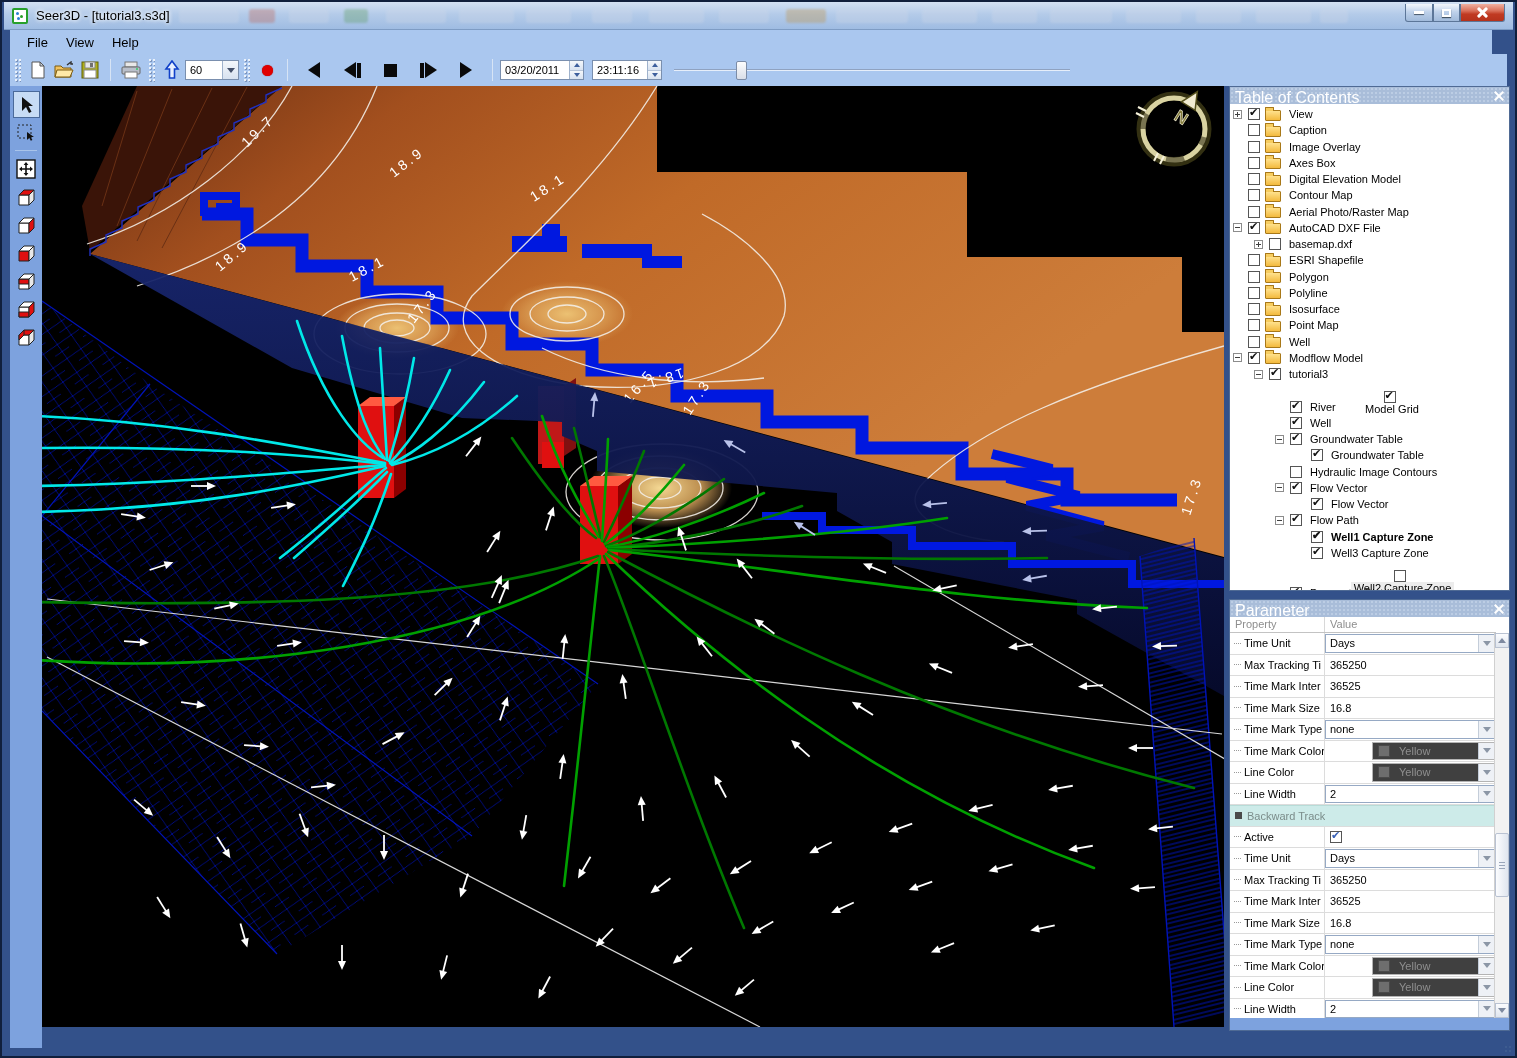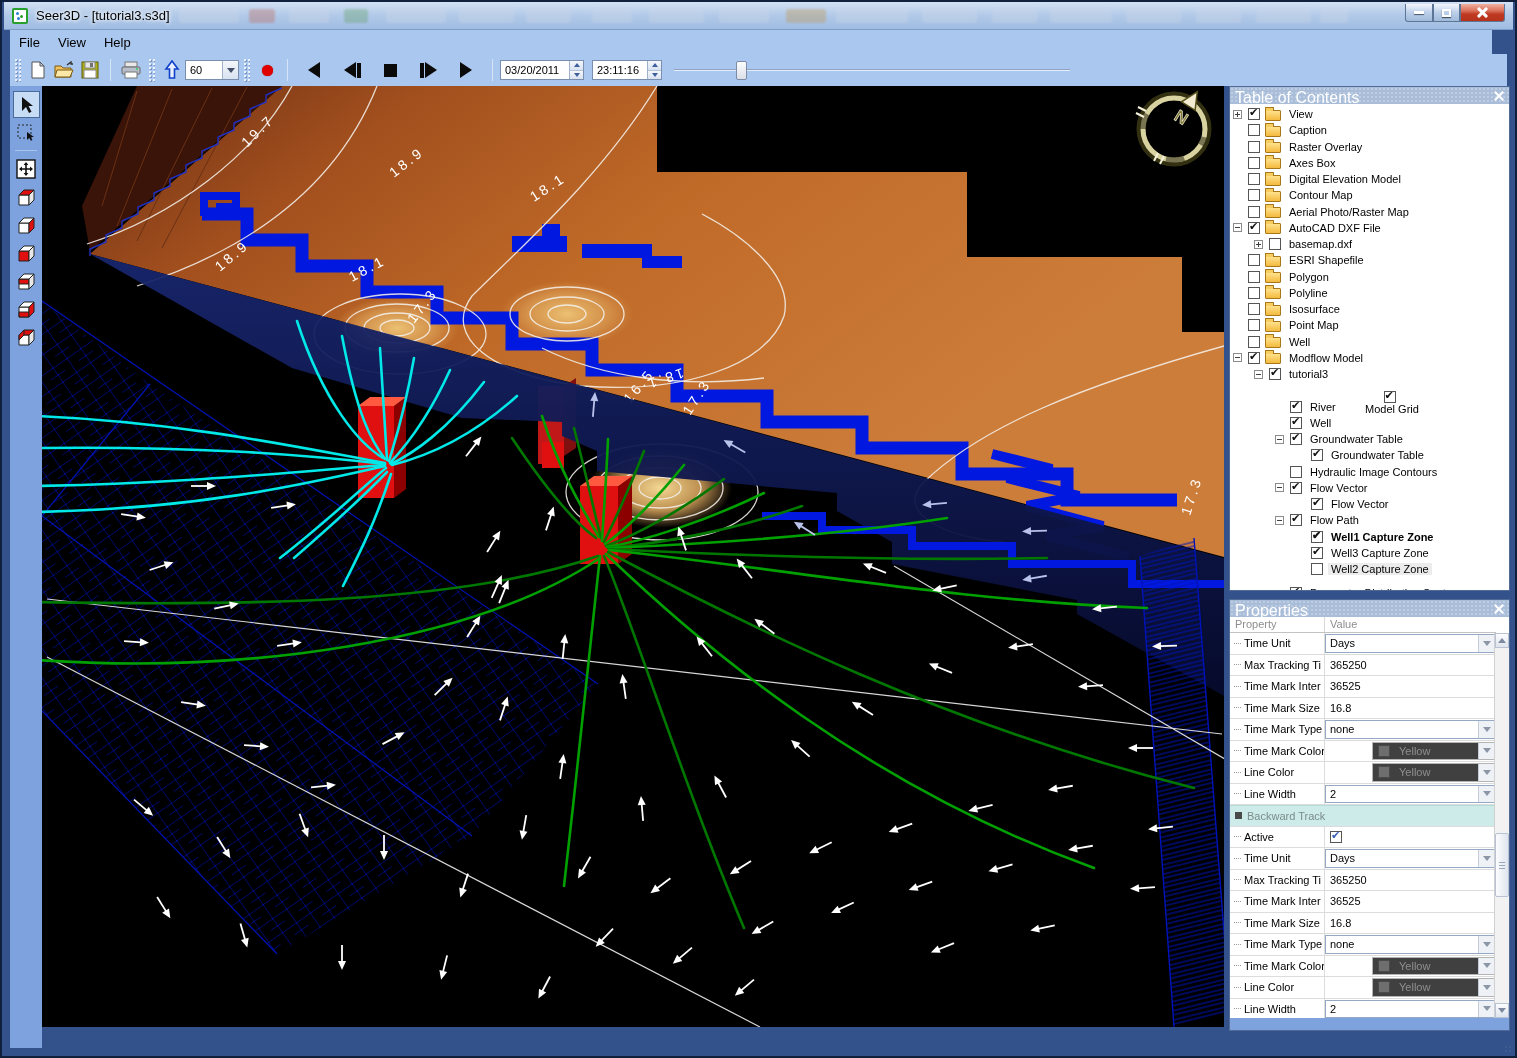--- a/index.html
+++ b/index.html
@@ -16,21 +16,21 @@
     background:linear-gradient(rgba(255,255,255,.75),rgba(200,215,235,.4) 45%,rgba(150,175,205,.45));}
   #btn-min{right:80px;width:28px;border-radius:0 0 0 3px;}
   #btn-max{right:53px;width:27px;}
   #btn-close{right:8px;width:45px;border-radius:0 0 3px 0;background:linear-gradient(#f0b0a0,#d9705a 40%,#c03a22 60%,#b5321c);}
   #btn-min b{width:10px;height:3px;background:#fff;box-shadow:0 1px 1px #456;}
   #btn-max b{width:9px;height:8px;border:2px solid #fff;box-shadow:0 1px 1px #456;}
   #btn-close b{position:relative;width:11px;height:11px;}
   #btn-close b:before,#btn-close b:after{content:"";position:absolute;left:4px;top:-1px;width:3px;height:13px;background:#fff;border-radius:1px;}
   #btn-close b:before{transform:rotate(45deg);}  #btn-close b:after{transform:rotate(-45deg);}
   
-  #menubar{position:absolute;left:8px;top:28px;right:23px;height:24px;background:#aac7ef;display:flex;align-items:center;padding-left:0;}
+  #menubar{position:absolute;left:8px;top:28px;right:23px;height:24px;background:#aac7ef;display:flex;align-items:center;padding-left:8px;}
   .menu-item{font-size:13px;color:#000;padding:2px 9px;cursor:default;}
   #toolbar{position:absolute;left:8px;top:52px;right:8px;height:32px;background:#aac7ef;display:flex;align-items:center;}
   .grip{width:7px;height:24px;margin:0 4px;background-image:radial-gradient(#e9f1fb 1px,rgba(0,0,0,0) 1.2px),radial-gradient(#7d95bd 1px,rgba(0,0,0,0) 1.2px);background-size:4px 4px;background-position:0 0,1px 1px;}
   .tsep{width:1px;height:22px;background:#7d95bd;border-right:1px solid #d7e4f5;margin:0 7px;}
   .tbtn{width:26px;height:26px;display:flex;align-items:center;justify-content:center;}
   .combo{height:20px;background:#fff;border:1px solid #7a8fae;display:flex;align-items:center;font-size:11px;}
   .combo .val{padding:0 4px;flex:1;}
   .drop{width:16px;height:100%;background:linear-gradient(#f4f7fb,#d8e2f0);border-left:1px solid #9fb2cc;display:flex;align-items:center;justify-content:center;}
   .drop:after{content:"";border:4px solid rgba(0,0,0,0);border-top:5px solid #44506a;margin-top:4px;}
   .spin{width:14px;height:100%;display:flex;flex-direction:column;border-left:1px solid #9fb2cc;}
@@ -804,21 +804,21 @@
         <div class="trow" style="padding-left: 3px;">
           <span class="pm none"></span>
           <span class="cb"></span>
           <span class="folder"></span>
           <span class="tlabel">Caption</span>
         </div>
         <div class="trow" style="padding-left: 3px;">
           <span class="pm none"></span>
           <span class="cb"></span>
           <span class="folder"></span>
-          <span class="tlabel">Raster Overlay</span>
+          <span class="tlabel">Image Overlay</span>
         </div>
         <div class="trow" style="padding-left: 3px;">
           <span class="pm none"></span>
           <span class="cb"></span>
           <span class="folder"></span>
           <span class="tlabel">Axes Box</span>
         </div>
         <div class="trow" style="padding-left: 3px;">
           <span class="pm none"></span>
           <span class="cb"></span>
@@ -943,36 +943,36 @@
         <div class="trow" style="padding-left: 66px; font-weight: bold;">
           <span class="pm none"></span>
           <span class="cb on"></span>
           <span class="tlabel">Well1 Capture Zone</span>
         </div>
         <div class="trow" style="padding-left: 66px;">
           <span class="pm none"></span>
           <span class="cb on"></span>
           <span class="tlabel">Well3 Capture Zone</span>
         </div>
-        <div class="trow sel" style="padding-left: 66px;">
+        <div class="trow sel" style="padding-left: 66px; flex-direction: column;">
           <span class="pm none"></span>
           <span class="cb"></span>
           <span class="tlabel">Well2 Capture Zone</span>
         </div>
         <div class="trow" style="padding-left: 45px; margin-top: 8px;">
           <span class="pm none"></span>
           <span class="cb on"></span>
           <span class="tlabel">Parameter Distribution Contours</span>
         </div>
       </div>
   </div>
 
   <div class="panel" id="props">
     <div class="phead">
-      <span>Properties</span>
+      <span>Parameter</span>
       <span class="pclose"></span>
     </div>
     <div id="pcols">
       <div>Property</div>
       <div>Value</div>
     </div>
     <div id="prows">
         <div class="prow">
           <div class="plabel">Time Unit</div>
           <div class="pval">

